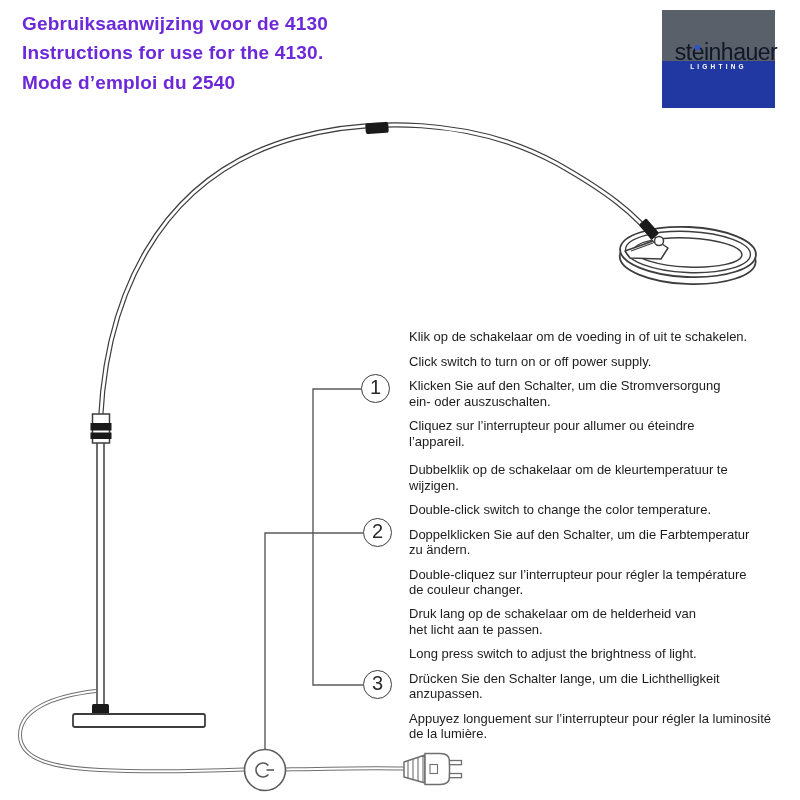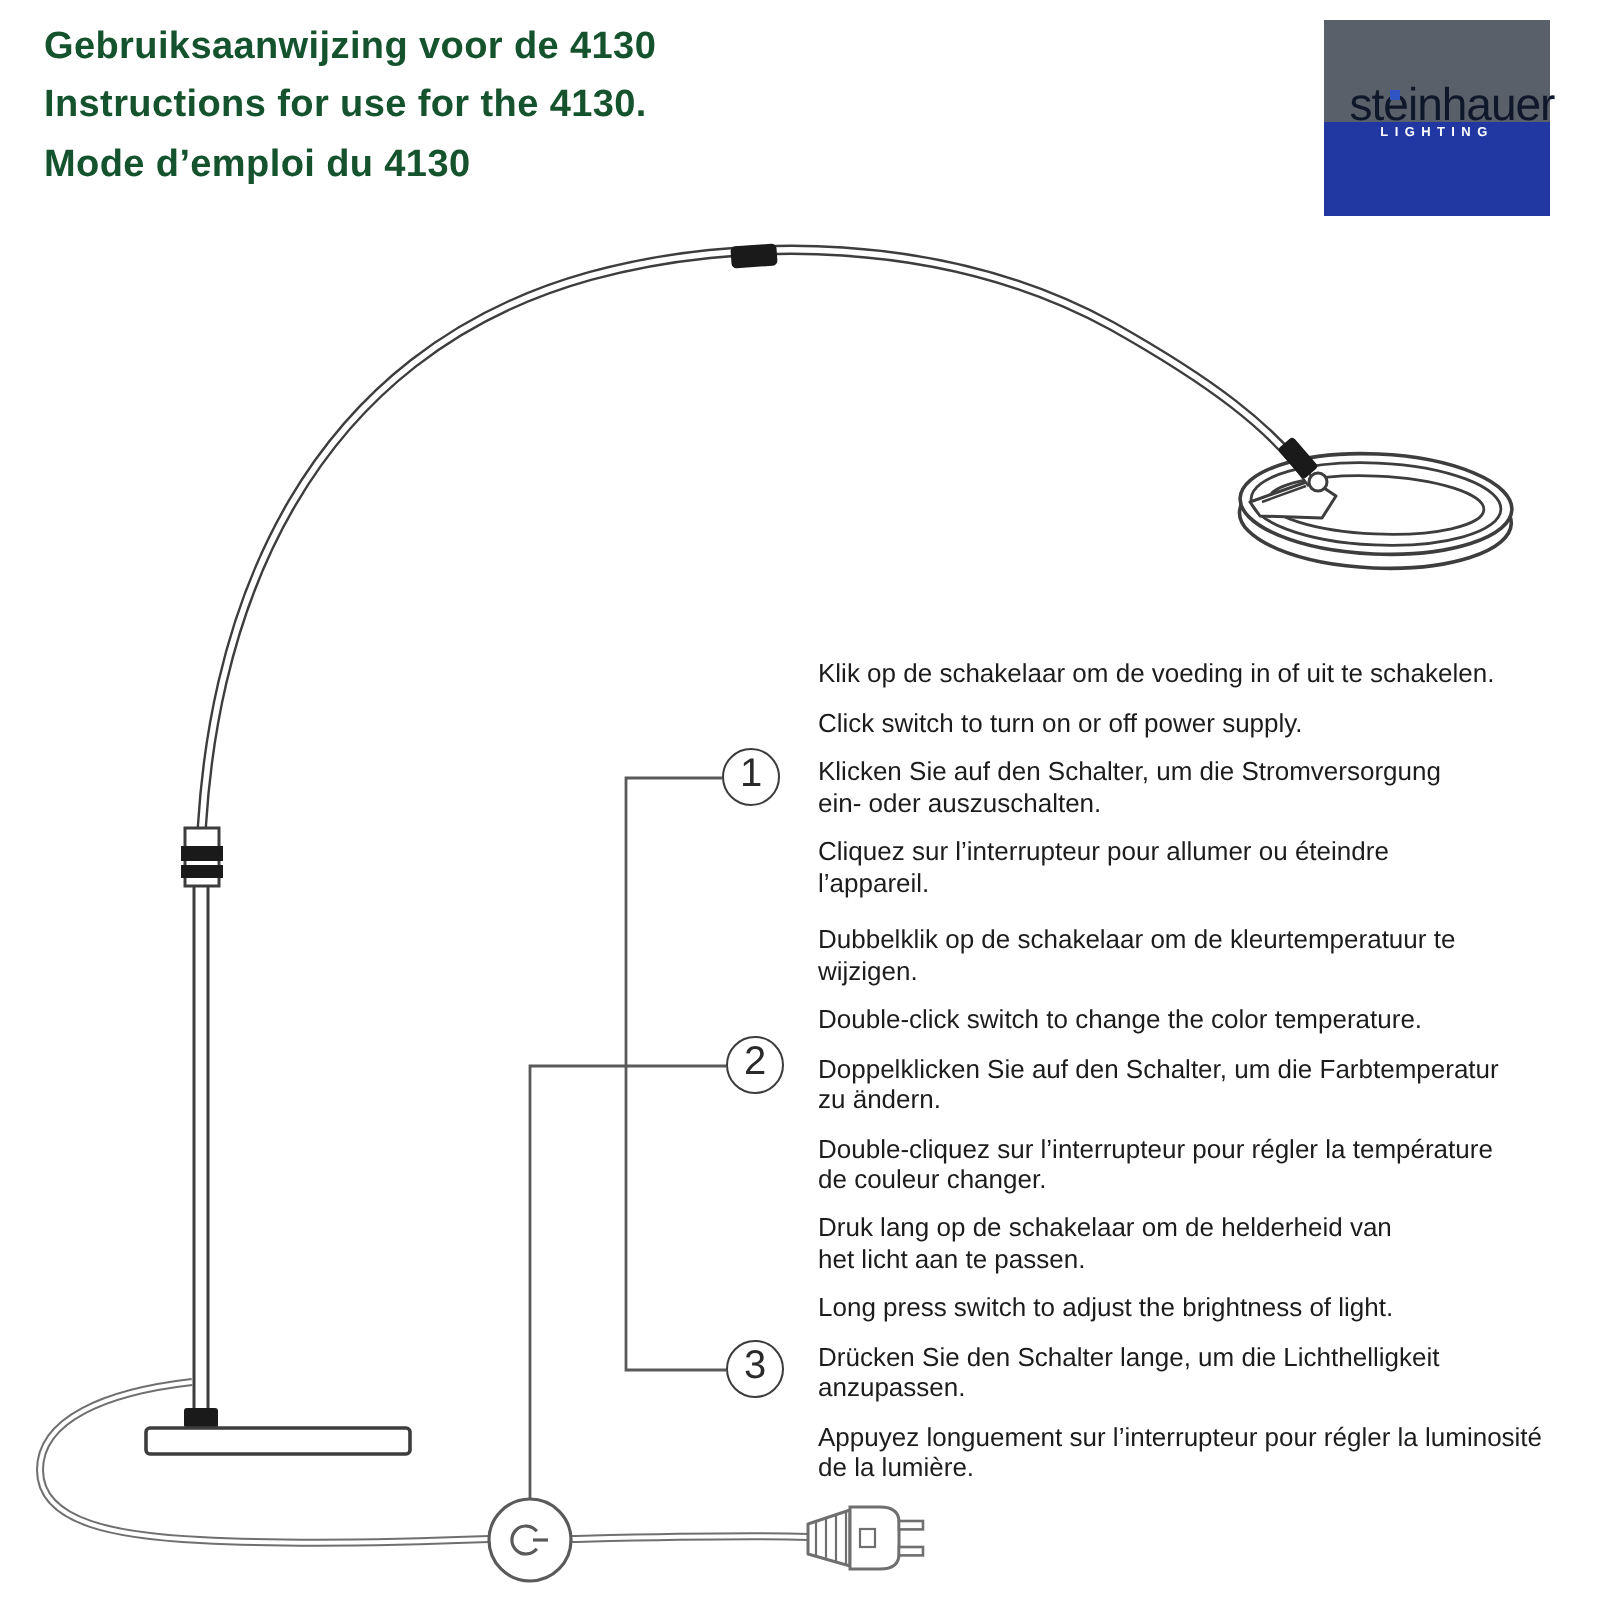--- a/index.html
+++ b/index.html
@@ -3,21 +3,21 @@
 <meta charset="utf-8">
 <style>
   html,body{margin:0;padding:0;background:#fff;}
   #page{
     position:relative;width:800px;height:800px;background:#ffffff;overflow:hidden;
     font-family:"Liberation Sans", sans-serif;color:#1e1e1e;
   }
   
   #titles{position:absolute;left:22px;top:9px;}
   #titles .t{
-    font-size:19px;font-weight:bold;line-height:29.3px;color:#14532d;
+    font-size:19px;font-weight:bold;line-height:29.3px;color:#6d28d9;
     letter-spacing:0.2px;white-space:nowrap;
   }
   
   #logo{position:absolute;left:662px;top:10px;width:113px;height:98px;}
   #logo .band-top{position:absolute;left:0;top:0;width:113px;height:51px;background:#5a6069;}
   #logo .band-bottom{position:absolute;left:0;top:51px;width:113px;height:47px;background:#2137a2;}
   #logo .brand{
     position:absolute;left:0;top:31px;width:128px;text-align:center;
     font-size:23px;font-weight:normal;color:#0f172a;letter-spacing:-0.5px;line-height:23px;
   }
@@ -48,21 +48,21 @@
   #drawing{position:absolute;left:0;top:0;}
 </style>
 </head>
 <body>
 
 <div id="page">
 
   <div id="titles">
     <div class="t">Gebruiksaanwijzing voor de 4130</div>
     <div class="t">Instructions for use for the 4130.</div>
-    <div class="t">Mode d’emploi du 4130</div>
+    <div class="t">Mode d’emploi du 2540</div>
   </div>
 
   <div id="logo">
     <div class="band-top"></div>
     <div class="band-bottom"></div>
     <div class="brand">steinhauer</div>
     <div class="i-dot"></div>
     <div class="tagline">LIGHTING</div>
   </div>
 

